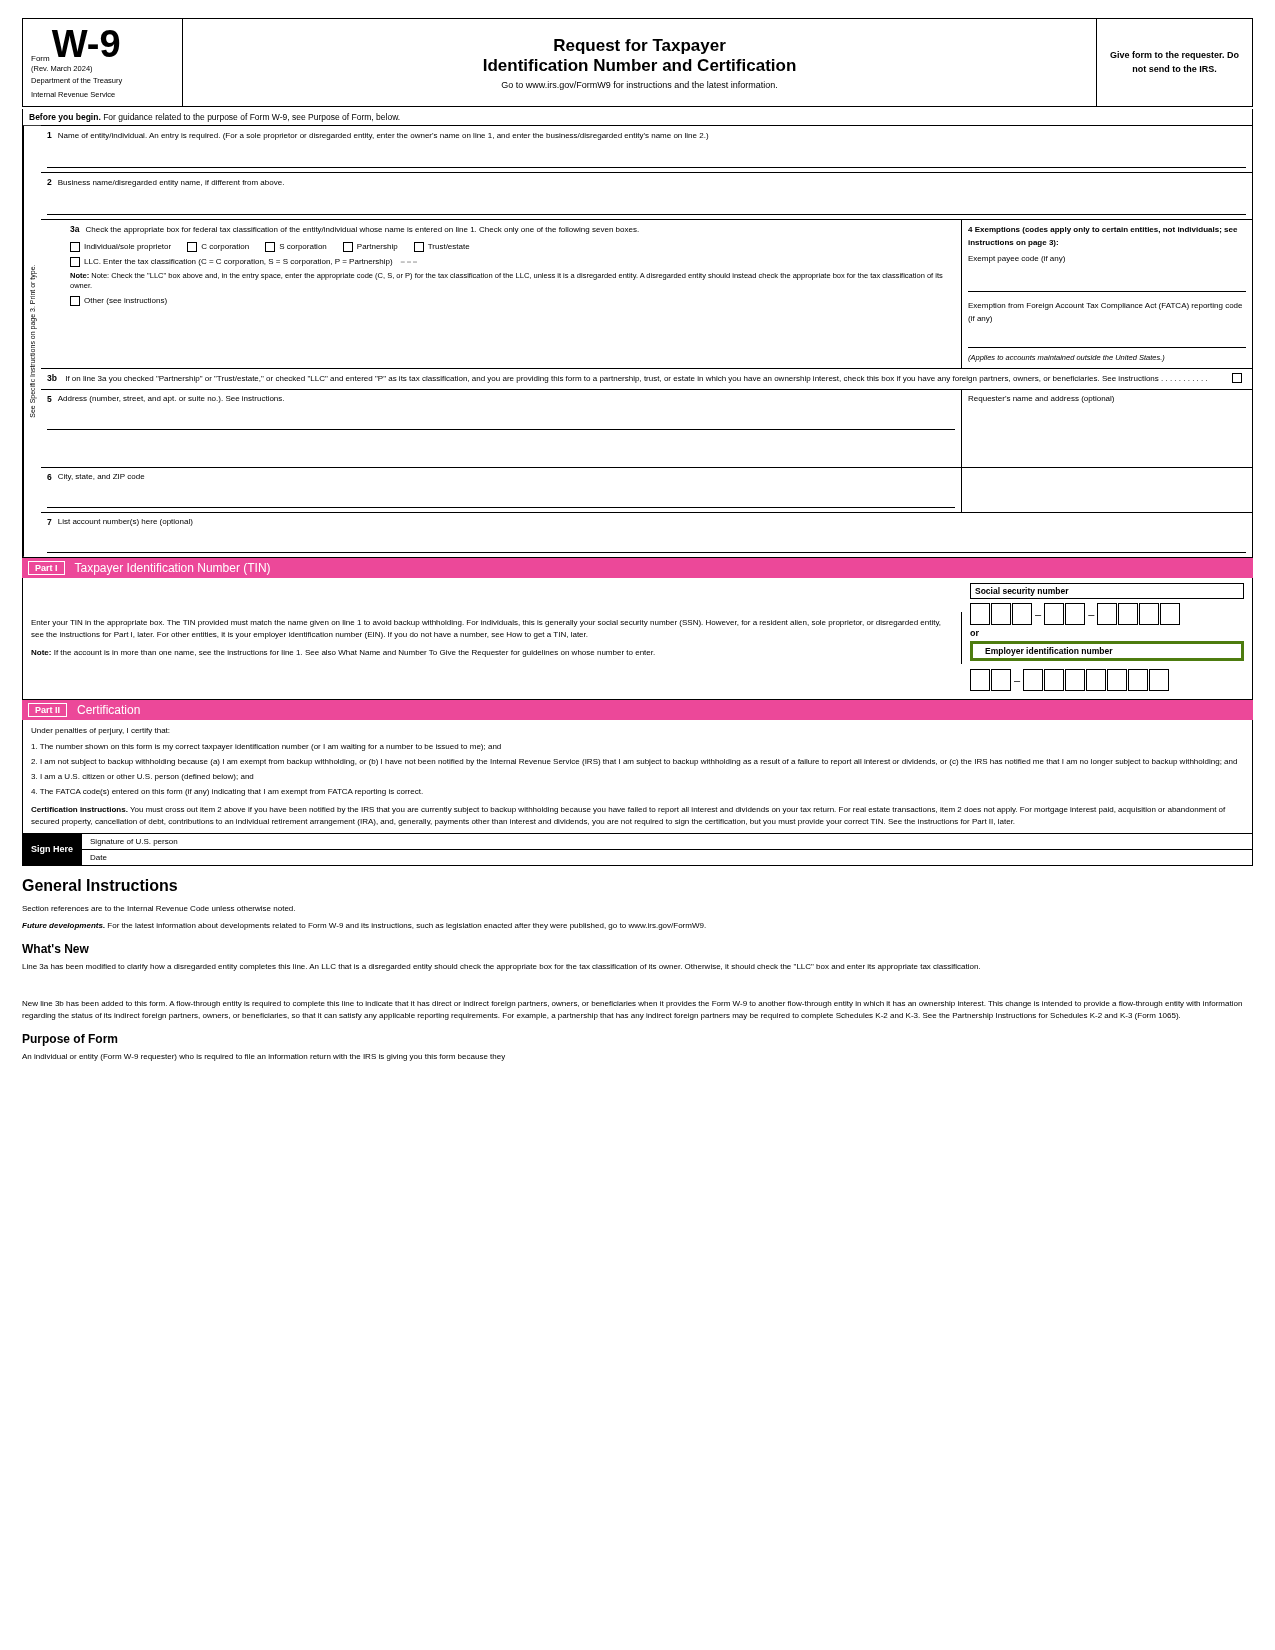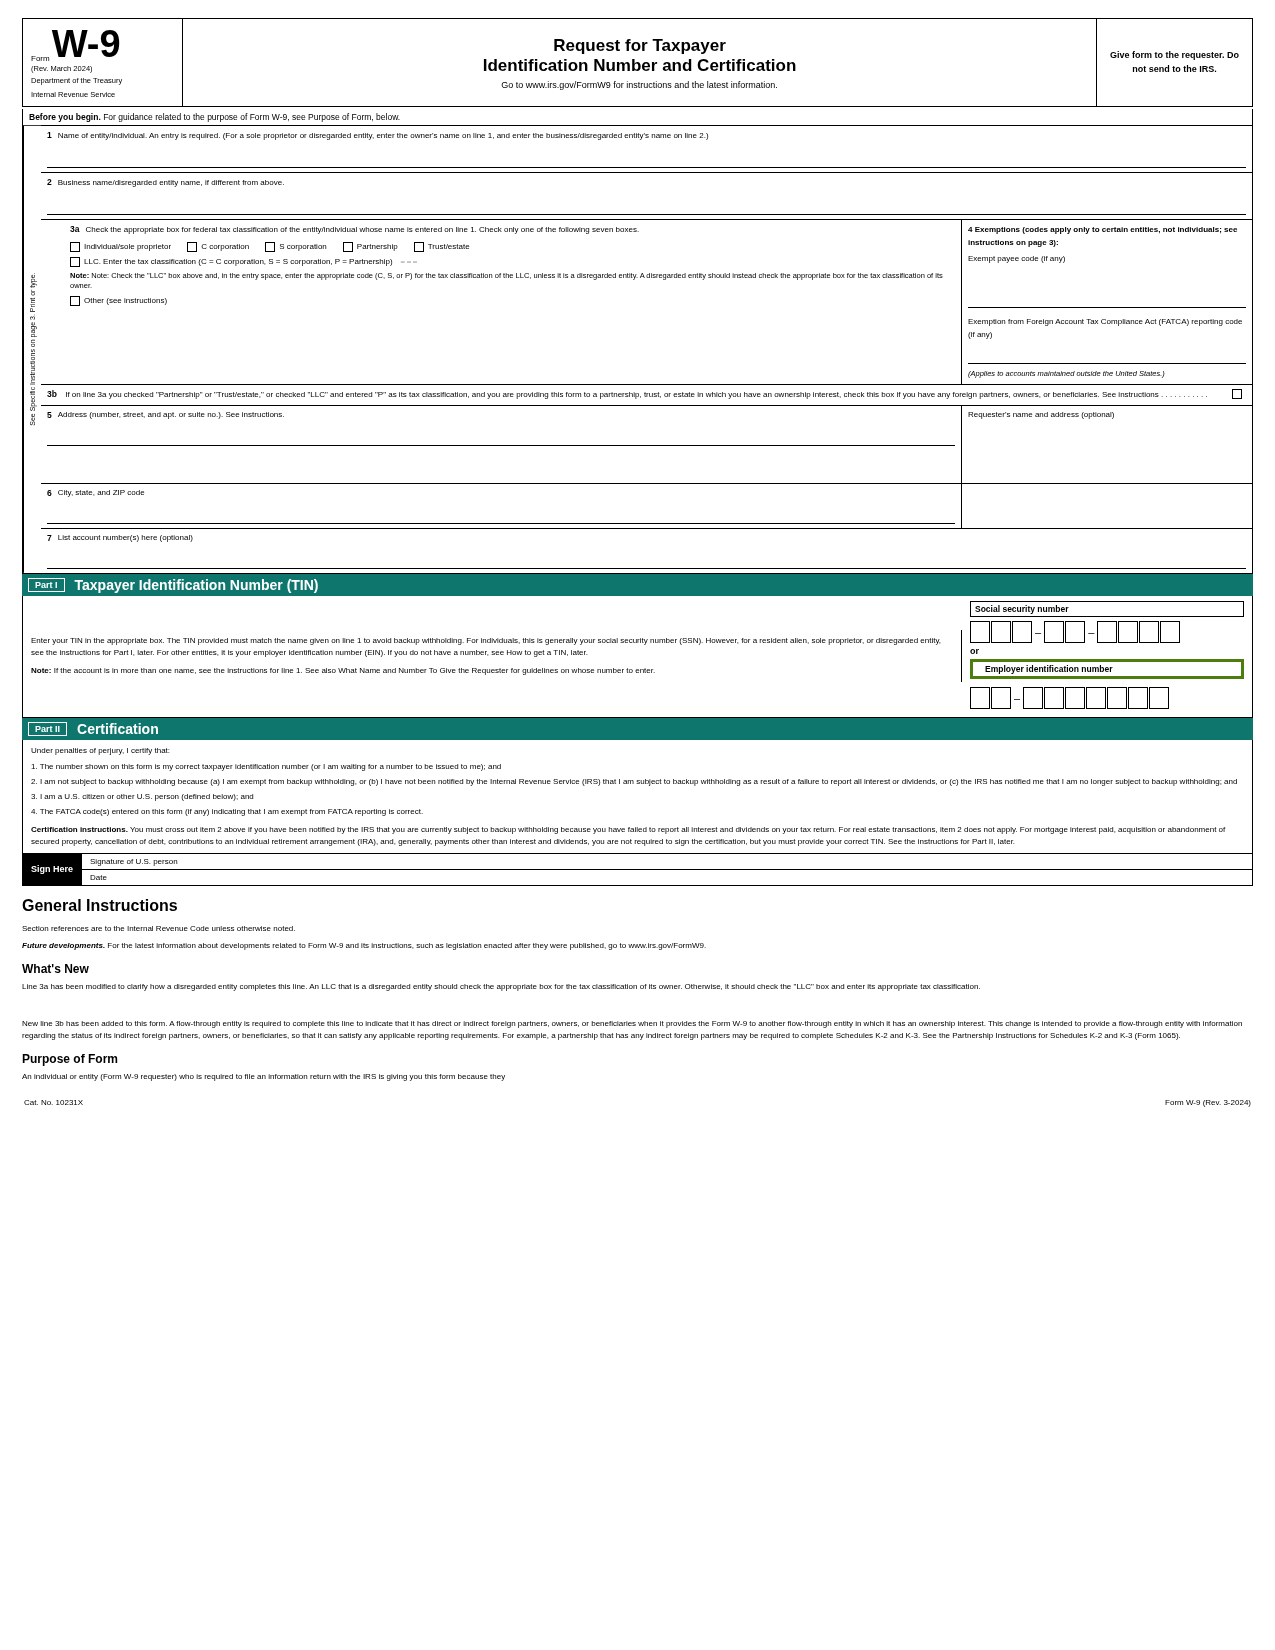--- a/index.html
+++ b/index.html
@@ -180,37 +180,37 @@
       flex: 1;
       padding: 4px 6px;
     }
     .acct-row {
       padding: 4px 6px;
       font-size: 8px;
     }
 
     
     .part-header {
-      background: #0f766e;
+      background: #ec4899;
       color: #fff;
       display: flex;
       align-items: center;
       padding: 3px 6px;
       gap: 10px;
       margin-top: 0;
     }
     .part-label {
       font-weight: bold;
       font-size: 9px;
       border: 1px solid #fff;
       padding: 1px 6px;
     }
     .part-title {
-      font-weight: bold;
-      font-size: 14px;
+      font-weight: normal;
+      font-size: 12px;
     }
     .part-i-body {
       display: flex;
       border-bottom: 1px solid #000;
       border-left: 1px solid #000;
       border-right: 1px solid #000;
       align-items: center;
     }
     .part-i-left {
       flex: 1;
@@ -460,21 +460,21 @@
             </div>
 
             <div class="checkbox-row" style="margin-top:4px;">
               <span class="checkbox-box"></span>
               <span>Other (see instructions)</span>
             </div>
           </div>
 
           <div class="row-3a-right">
             <div style="font-size:8px; font-weight:bold; margin-bottom:4px;">4 Exemptions (codes apply only to certain entities, not individuals; see instructions on page 3):</div>
-            <div style="font-size:8px; margin-bottom:24px;">Exempt payee code (if any)</div>
+            <div style="font-size:8px; margin-bottom:8px;">Exempt payee code (if any)</div>
             <div style="border-bottom:1px solid #000; min-height:18px; margin-bottom:8px;"></div>
             <div style="font-size:8px; margin-bottom:4px;">Exemption from Foreign Account Tax Compliance Act (FATCA) reporting code (if any)</div>
             <div style="border-bottom:1px solid #000; min-height:18px; margin-bottom:4px;"></div>
             <div style="font-size:7.5px; font-style:italic;">(Applies to accounts maintained outside the United States.)</div>
           </div>
         </div>
       </div>
 
       <div class="row-3b">
         <div class="row-3b-content">
@@ -612,17 +612,13 @@
       <div class="gi-section-title">What's New</div>
       <p class="gi-para">Line 3a has been modified to clarify how a disregarded entity completes this line. An LLC that is a disregarded entity should check the appropriate box for the tax classification of its owner. Otherwise, it should check the "LLC" box and enter its appropriate tax classification.</p>
     </div>
     <div class="gi-right">
       <p class="gi-para">New line 3b has been added to this form. A flow-through entity is required to complete this line to indicate that it has direct or indirect foreign partners, owners, or beneficiaries when it provides the Form W-9 to another flow-through entity in which it has an ownership interest. This change is intended to provide a flow-through entity with information regarding the status of its indirect foreign partners, owners, or beneficiaries, so that it can satisfy any applicable reporting requirements. For example, a partnership that has any indirect foreign partners may be required to complete Schedules K-2 and K-3. See the Partnership Instructions for Schedules K-2 and K-3 (Form 1065).</p>
       <div class="gi-section-title">Purpose of Form</div>
       <p class="gi-para">An individual or entity (Form W-9 requester) who is required to file an information return with the IRS is giving you this form because they</p>
     </div>
   </div>
 
-  <div class="page-footer">
-    <span>Cat. No. 10231X</span>
-    <span>Form W-9 (Rev. 3-2024)</span>
-  </div>
 </div>
 
 </body></html>

